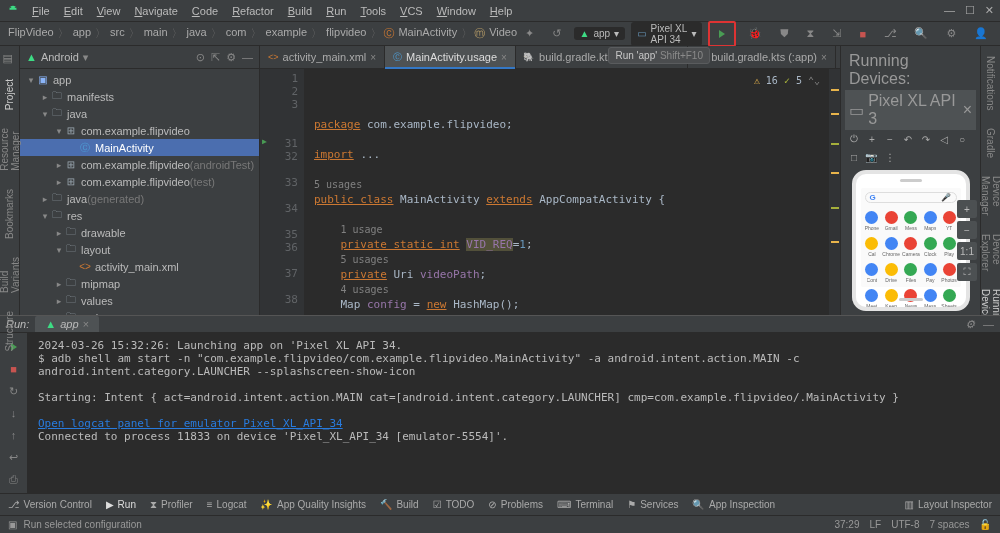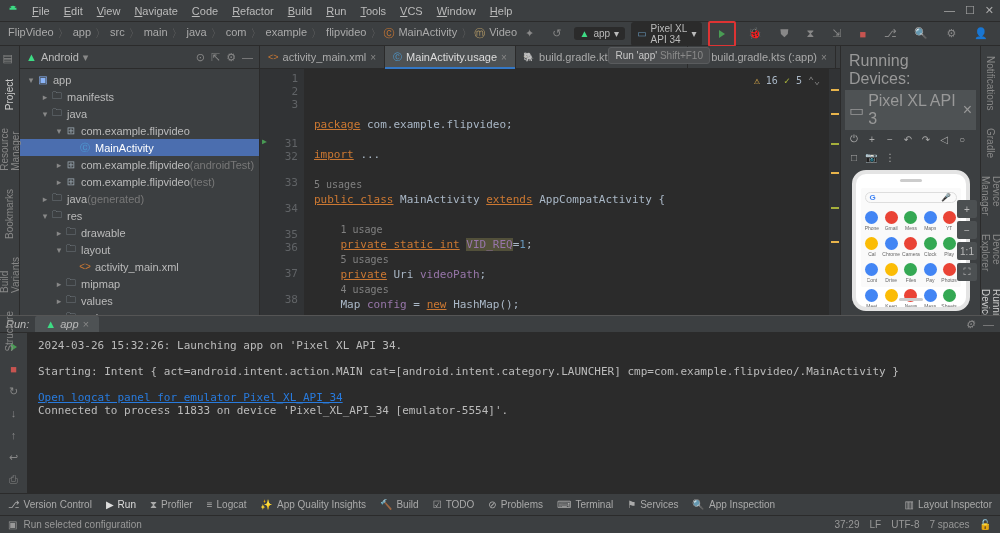--- a/index.html
+++ b/index.html
@@ -574,20 +574,21 @@
         <span class="runico" style="color:#c75450">■</span>
         <span class="runico">↻</span>
         <span class="runico">↓</span>
         <span class="runico">↑</span>
         <span class="runico">↩</span>
         <span class="runico">⎙</span>
         <span class="runico">🗑</span>
       </div>
       <div class="runout" id="runout">
           <div class="mono">2024-03-26 15:32:26: Launching app on 'Pixel XL API 34.</div>
+          <div class="mono">$ adb shell am start -n "com.example.flipvideo/com.example.flipvideo.MainActivity" -a android.intent.action.MAIN -c android.intent.category.LAUNCHER --splashscreen-show-icon</div>
           <div class="mono">&nbsp;</div>
           <div class="mono">Starting: Intent { act=android.intent.action.MAIN cat=[android.intent.category.LAUNCHER] cmp=com.example.flipvideo/.MainActivity }</div>
           <div class="mono">&nbsp;</div>
           <div class="link">Open logcat panel for emulator Pixel_XL_API_34</div>
           <div class="mono">Connected to process 11833 on device 'Pixel_XL_API_34 [emulator-5554]'.</div>
         </div>
     </div>
   </div>
 
   <div class="bottombar" id="bottombar">

